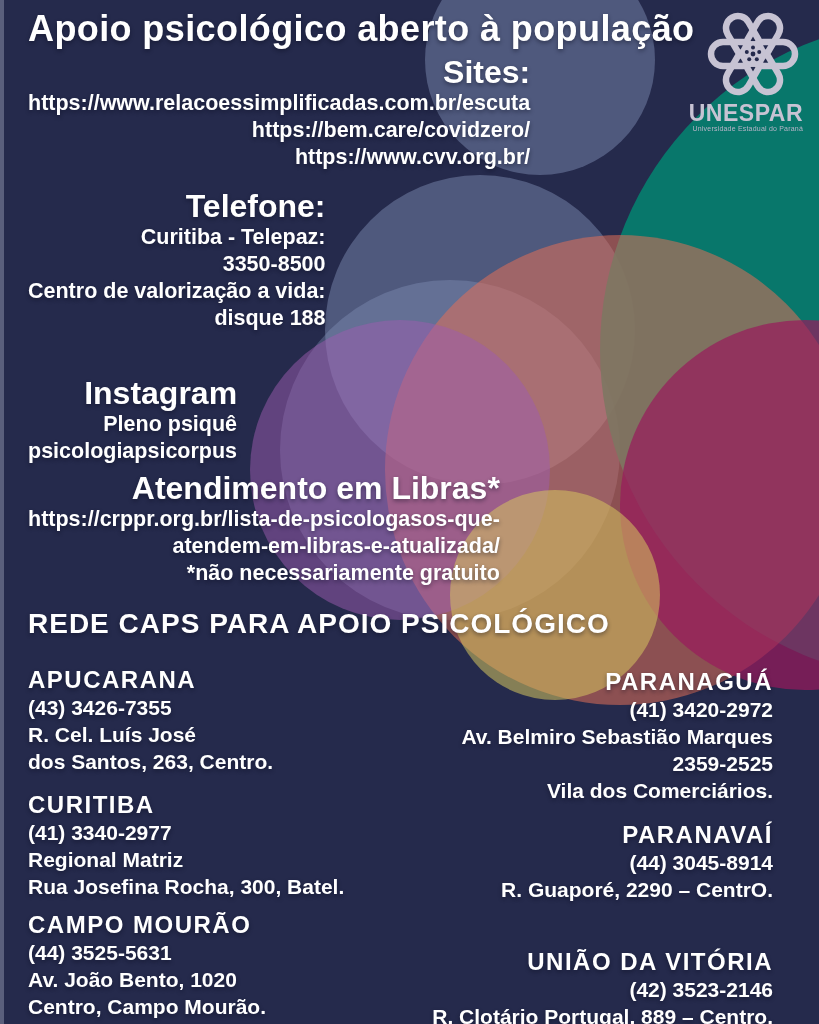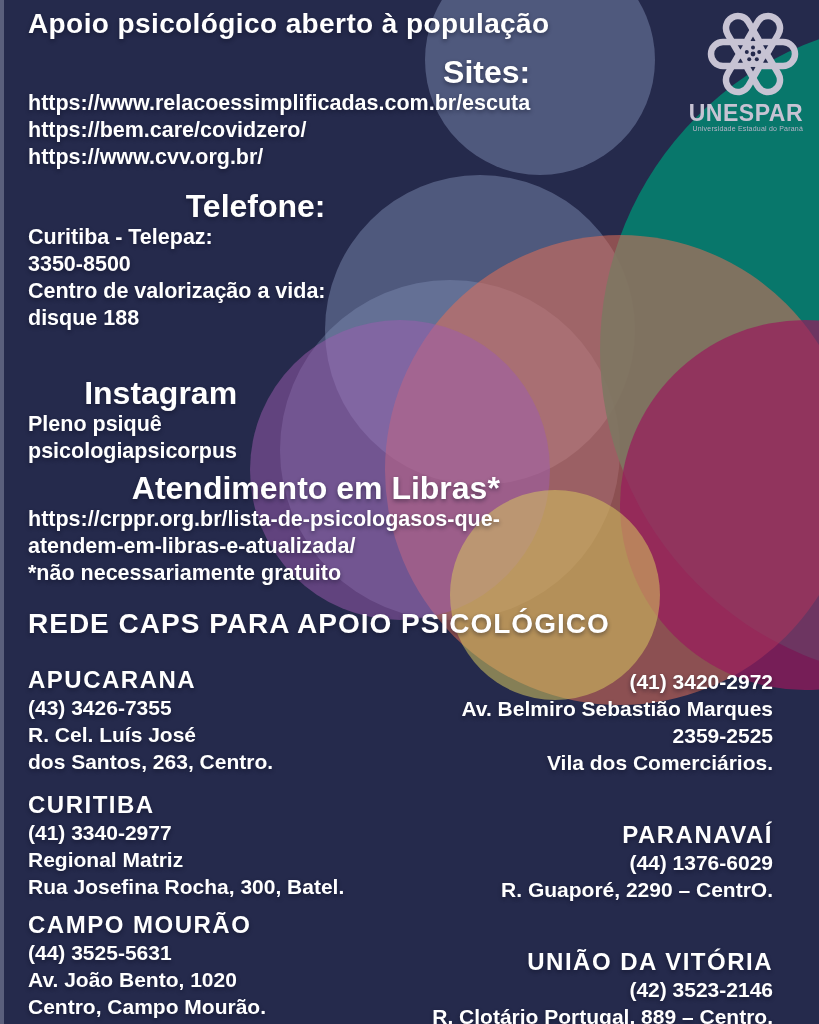--- a/index.html
+++ b/index.html
@@ -15,24 +15,24 @@
   .c-blue-top {left:425px; top:-55px; width:230px;height:230px;background:rgba(150,165,205,0.38);}
   .c-blue-mid {left:325px; top:175px; width:310px;height:310px;background:rgba(150,165,205,0.38);}
   .c-blue-low {left:280px; top:280px; width:340px;height:340px;background:rgba(150,165,205,0.30);}
   .c-teal     {left:600px; top:20px;  width:660px;height:660px;background:rgba(6,128,111,0.90);}
   .c-red      {left:385px; top:235px; width:470px;height:470px;background:rgba(226,112,88,0.55);}
   .c-wine     {left:620px; top:320px; width:370px;height:370px;background:rgba(152,25,92,0.70);}
   .c-purple   {left:250px; top:320px; width:300px;height:300px;background:rgba(158,92,176,0.50);}
   .c-olive    {left:450px; top:490px; width:210px;height:210px;background:rgba(213,197,94,0.55);}
   
   .txt{position:absolute;z-index:10;text-shadow:0 2px 4px rgba(8,10,28,0.45);}
-  .title{left:28px;top:8px;font-size:28px;letter-spacing:0.4px;}
+  .title{left:28px;top:8px;font-size:36px;letter-spacing:0.4px;}
   .section{left:28px;}
   .sec-heading{font-size:32px;line-height:32px;margin:0 0 2px 0;text-align:right;}
-  .sec-line{font-size:21.5px;line-height:27px;white-space:nowrap;}
+  .sec-line{font-size:21.5px;line-height:27px;white-space:nowrap;text-align:right;}
   .caps-heading{left:28px;top:608px;font-size:28px;letter-spacing:1px;}
   .caps-block .city{font-size:24px;line-height:28px;letter-spacing:1.5px;}
   .caps-block .cline{font-size:21px;line-height:27px;white-space:nowrap;}
   .col-right{right:46px;text-align:right;}
   
   .logo{position:absolute;left:673px;top:6px;width:130px;z-index:10;text-align:right;color:#c7c3d3;}
   .logo-word{font-size:23px;letter-spacing:0.5px;line-height:22px;margin-top:-4px;}
   .logo-sub{font-size:7px;letter-spacing:0.2px;font-weight:400;color:#b9b5c9;line-height:9px;}
   #sec-sites{top:56px;} #sec-telefone{top:190px;} #sec-instagram{top:344px;margin-top:33px;} #sec-libras{top:472px;}
   #blk-apucarana{top:666px;} #blk-curitiba{top:791px;} #blk-campomourao{top:911px;}
@@ -132,28 +132,29 @@
     <div class="cline">Rua Josefina Rocha, 300, Batel.</div>
   </div>
   <div class="txt section caps-block" id="blk-campomourao">
     <div class="city">CAMPO MOURÃO</div>
     <div class="cline">(44) 3525-5631</div>
     <div class="cline">Av. João Bento, 1020</div>
     <div class="cline">Centro, Campo Mourão.</div>
   </div>
 
   <div class="txt caps-block col-right" id="blk-paranagua">
+    <div class="city">PARANAGUÁ</div>
     <div class="cline">(41) 3420-2972</div>
     <div class="cline">Av. Belmiro Sebastião Marques</div>
     <div class="cline">2359-2525</div>
     <div class="cline">Vila dos Comerciários.</div>
   </div>
   <div class="txt caps-block col-right" id="blk-paranavai">
     <div class="city">PARANAVAÍ</div>
-    <div class="cline">(44) 1376-6029</div>
+    <div class="cline">(44) 3045-8914</div>
     <div class="cline">R. Guaporé, 2290 – CentrO.</div>
   </div>
   <div class="txt caps-block col-right" id="blk-uniao">
     <div class="city">UNIÃO DA VITÓRIA</div>
     <div class="cline">(42) 3523-2146</div>
     <div class="cline">R. Clotário Portugal, 889 – Centro.</div>
   </div>
 
 </div>
 

